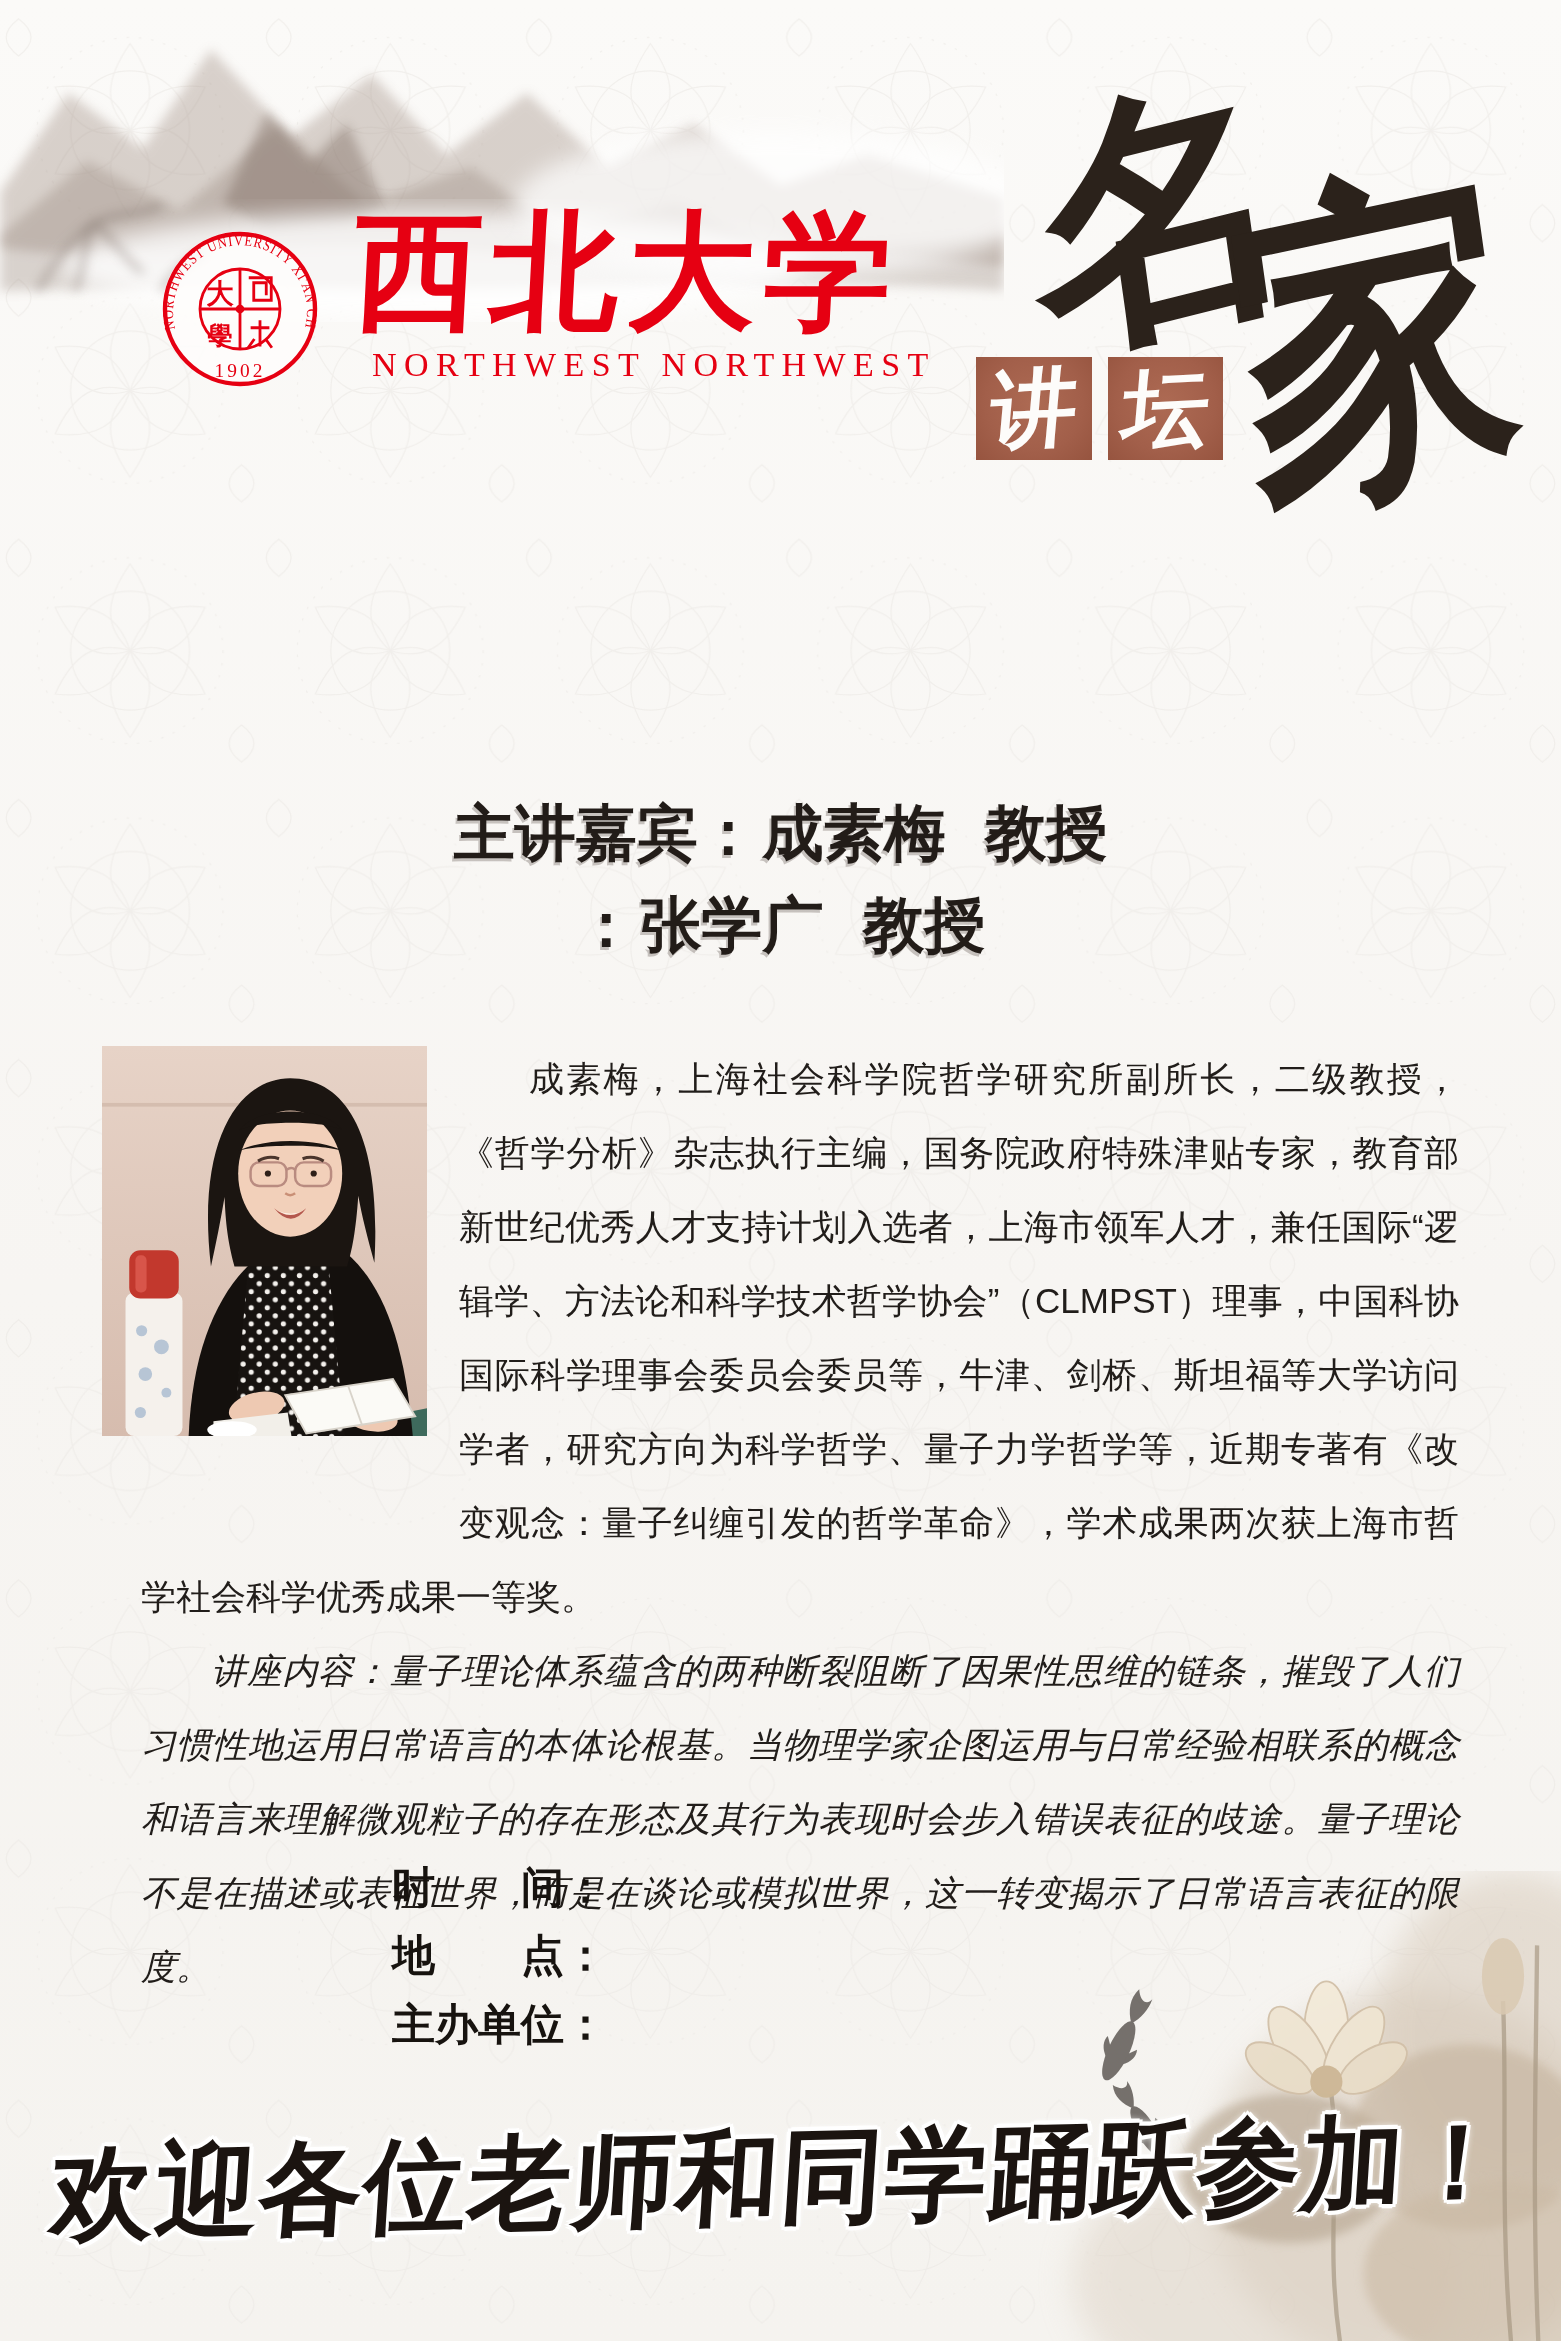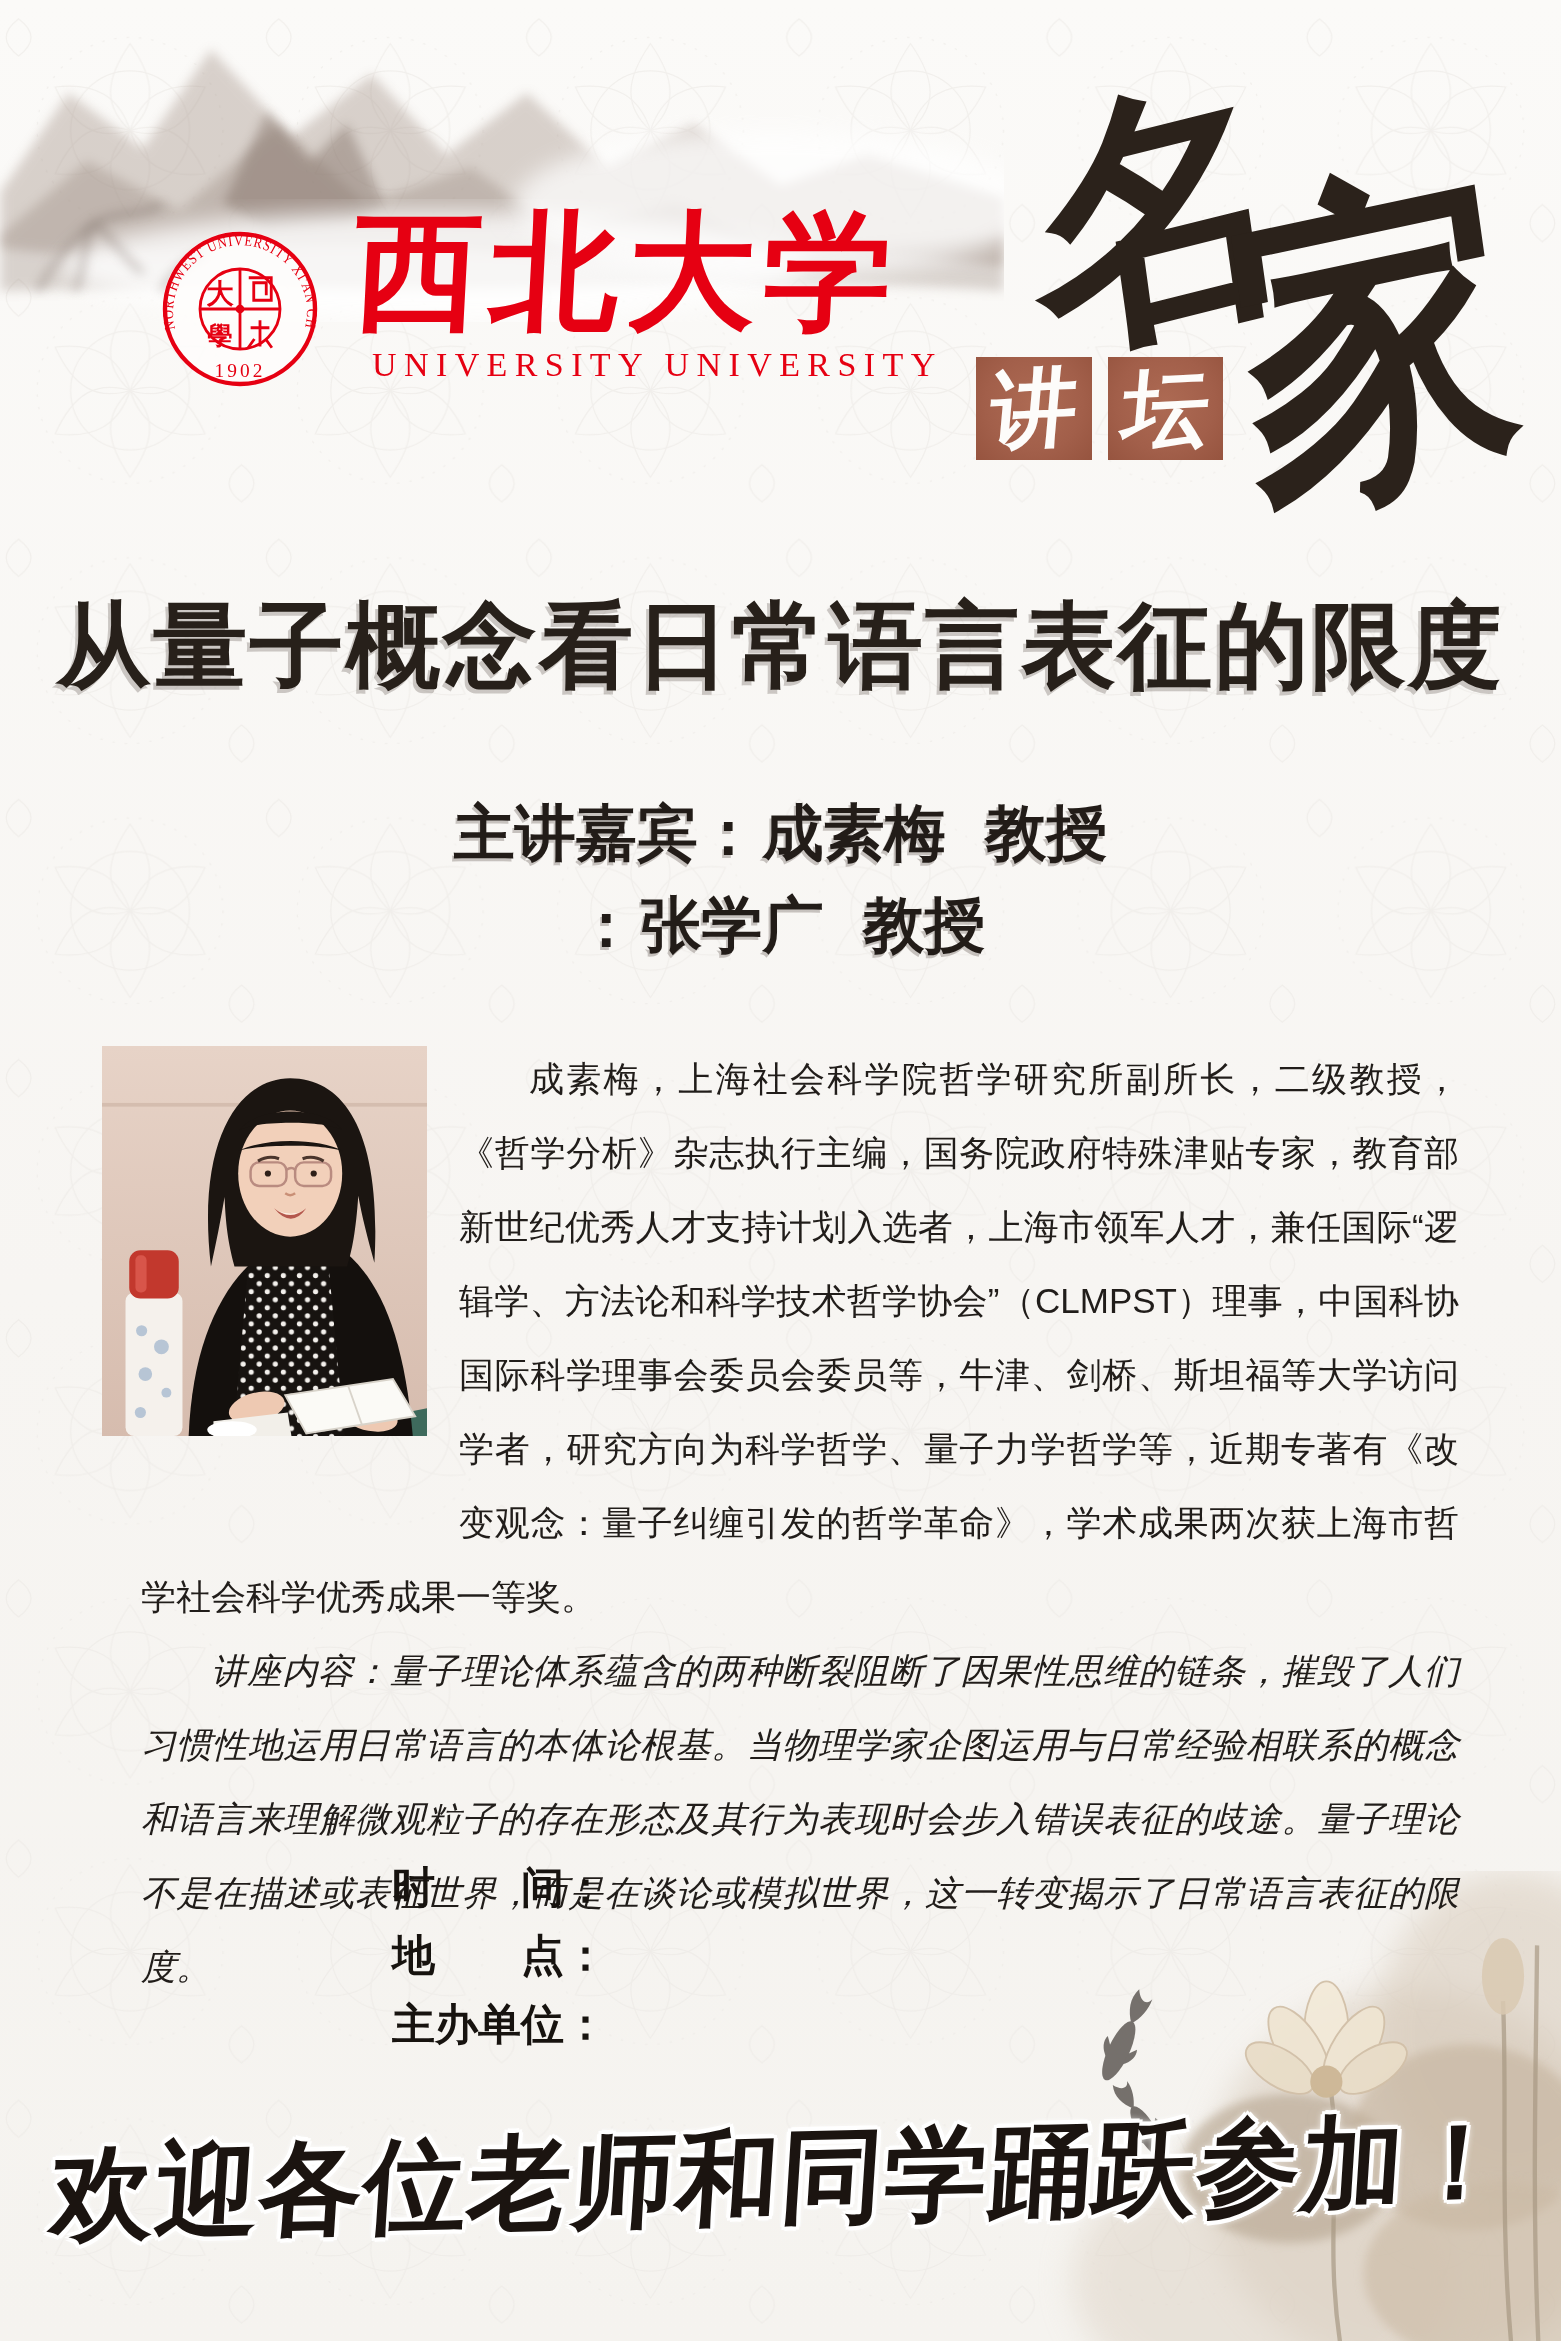--- a/index.html
+++ b/index.html
@@ -198,32 +198,31 @@
     <circle cx="128" cy="128" r="7" fill="#e60012"></circle>
     <text x="96" y="119" text-anchor="middle" font-family="Liberation Serif, DejaVu Serif, serif" font-size="44" font-weight="bold" fill="#e60012">大</text>
     <path d="M142,78 h36 v36 h-28 v-28 h20 v20" fill="none" stroke="#e60012" stroke-width="4.5"></path>
     <text x="96" y="184" text-anchor="middle" font-family="Liberation Serif, DejaVu Serif, serif" font-size="40" font-weight="bold" fill="#e60012">學</text>
     <g stroke="#e60012" stroke-width="4.5" fill="none">
       <path d="M160,146 v42 M145,158 h30 M151,176 l-10,14 M169,176 l10,14"></path>
     </g>
   </svg>
 
   <div class="uni-cn">西北大学</div>
-  <div class="uni-en">UNIVERSITY UNIVERSITY</div>
+  <div class="uni-en">NORTHWEST NORTHWEST</div>
 
   <div class="big-char char-ming">名</div>
   <div class="big-char char-jia">家</div>
   <div class="forum-block jiang">
     <i>讲</i>
   </div>
   <div class="forum-block tan">
     <i>坛</i>
   </div>
 
-  <h1 class="title">从量子概念看日常语言表征的限度</h1>
 
   <section class="speakers">
     <div class="speaker-line">
       <span class="lab">主讲嘉宾</span>
         <span>：</span>
         <span class="name">成素梅</span>
         <span class="ttl">教授</span>
     </div>
     <div class="speaker-line">
         <span>：</span>

